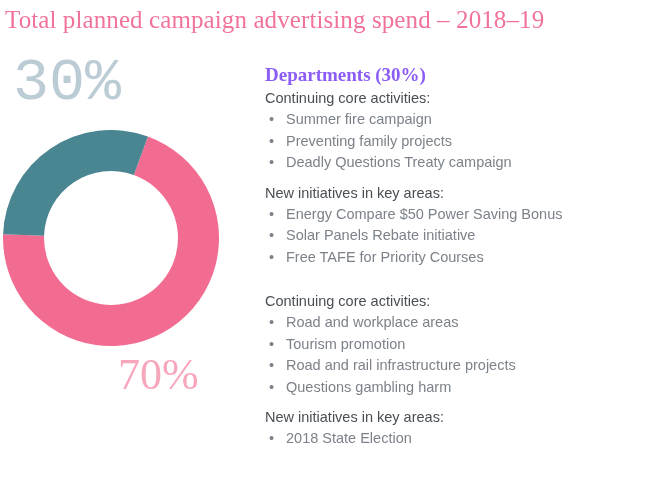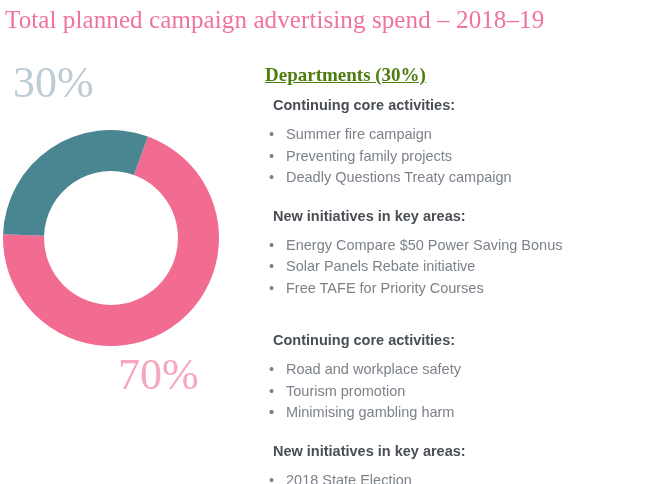--- a/index.html
+++ b/index.html
@@ -36,22 +36,22 @@
     position: absolute;
     left: 0px;
     top: 55px;
     width: 250px;
     height: 420px;
   }
   #donut-label-top {
     position: absolute;
     left: 13px;
     top: 3px;
-    font-family: Liberation Serif, serif;
-    font-size: 44px;
+    font-family: Liberation Mono, monospace;
+    font-size: 60px;
     line-height: 50px;
     color: #BCCCD5;
   }
   #donut-label-bottom {
     position: absolute;
     left: 88px;
     top: 295px;
     font-family: "Liberation Serif", serif;
     font-size: 44px;
     line-height: 50px;
@@ -72,31 +72,31 @@
     width: 390px;
   }
   .section { margin: 0; }
   .section-heading {
     font-family: "Liberation Serif", serif;
     font-size: 19px;
     line-height: 24px;
     font-weight: 700;
     margin: 0 0 1px 0;
   }
-  .section-heading.teal { color: #4d7c0f; text-decoration: underline; }
+  .section-heading.teal { color: #8b5cf6; }
   .section-heading.pink { color: #EE5B86; }
 
   .group { margin: 0; }
   .group-heading {
     font-family: "Liberation Sans", sans-serif;
     font-size: 14.5px;
     line-height: 21px;
-    font-weight: 700;
+    font-weight: 400;
     color: #494E55;
-    margin: 8px;
+    margin: 0;
   }
   ul.bullets {
     list-style: none;
     margin: 0 0 0 0;
     padding: 0;
   }
   ul.bullets li {
     position: relative;
     font-family: "Liberation Sans", sans-serif;
     font-size: 14.5px;
@@ -161,24 +161,24 @@
       </div>
     </div>
 
     <div class="gap-large"></div>
 
     <div class="section">
 
       <div class="group">
         <div class="group-heading">Continuing core activities:</div>
         <ul class="bullets">
-          <li><span class="bullet-dot">•</span><span>Road and workplace safety</span></li>
+          <li><span class="bullet-dot">•</span><span>Road and workplace areas</span></li>
           <li><span class="bullet-dot">•</span><span>Tourism promotion</span></li>
-          <li><span class="bullet-dot">•</span></li>
-          <li><span class="bullet-dot">•</span><span>Minimising gambling harm</span></li>
+          <li><span class="bullet-dot">•</span><span>Road and rail infrastructure projects</span></li>
+          <li><span class="bullet-dot">•</span><span>Questions gambling harm</span></li>
         </ul>
       </div>
 
       <div class="gap-small"></div>
 
       <div class="group">
         <div class="group-heading">New initiatives in key areas:</div>
         <ul class="bullets">
           <li><span class="bullet-dot">•</span><span>2018 State Election</span></li>
         </ul>

